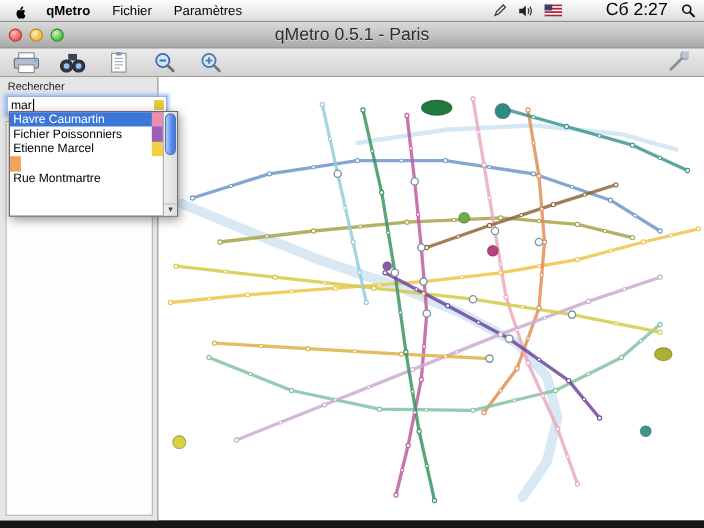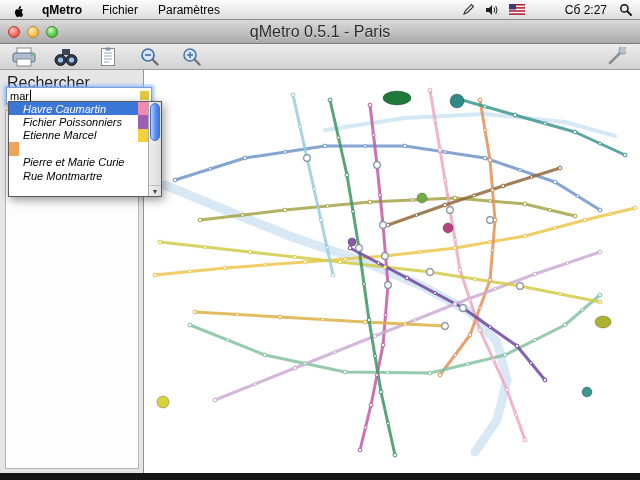--- a/index.html
+++ b/index.html
@@ -16,21 +16,21 @@
     background: linear-gradient(#fdfdfd, #dcdcdc);
     border-bottom: 1px solid #8e8e8e;
     display: flex; align-items: center; padding: 0 8px; font-size: 12px; color: #000;
     z-index: 30;
   }
   .menu-left { display: flex; align-items: flex-end; gap: 0; }
   .menu-item { padding: 2px 10px; cursor: default; }
   .menu-item.appname { font-weight: bold; }
   .apple-glyph { display: flex; align-items: center; padding: 0 8px 0 4px; }
   .menu-right { margin-left: auto; display: flex; align-items: center; gap: 10px; font-size: 11px; }
-  .menu-clock { padding: 0 2px 0 30px; font-size: 12px; text-align: center; }
+  .menu-clock { padding: 0 2px 0 30px; font-size: 16px; text-align: center; }
   .mini-icon { display: flex; align-items: center; }
 
   
   .titlebar {
     position: absolute; top: 20px; left: 0; right: 0; height: 24px;
     background: linear-gradient(#d9d9d9 0%, #c3c3c3 50%, #a9a9a9 100%);
     border-bottom: 1px solid #7c7c7c;
     display: flex; align-items: center; justify-content: center;
     font-size: 16px; color: #2d2d2d; text-shadow: 0 1px 0 rgba(255,255,255,.5);
     z-index: 20;
@@ -50,21 +50,21 @@
     z-index: 15;
   }
   .tool { width: 28px; height: 22px; display: flex; align-items: center; justify-content: center; cursor: default; }
   .tool-spacer { flex: 1; }
 
   
   .sidebar {
     position: absolute; top: 70px; left: 0; width: 144px; bottom: 7px;
     background: #e6e6e6; border-right: 1px solid #949494; z-index: 5;
   }
-  .search-label { position: absolute; top: 4px; left: 7px; font-size: 16px; color: #1d1d1d; }
+  .search-label { position: absolute; top: 4px; left: 7px; font-size: 10px; color: #1d1d1d; }
   .search-field {
     position: absolute; top: 17px; left: 6px; width: 146px; height: 17px;
     background: #fff; border: 1px solid #7aa0dc;
     box-shadow: 0 0 3px 2px rgba(125,170,255,.7);
     font-size: 11px; color: #000; display: flex; align-items: center; padding: 0 3px;
   }
   .caret { width: 1px; height: 11px; background: #000; margin-left: 1px; }
   .field-chip { position: absolute; right: 2px; top: 3px; width: 9px; height: 9px; background: #e4c93f; }
   .results-panel {
     position: absolute; top: 40px; left: 5px; right: 4px; bottom: 4px;
@@ -73,21 +73,21 @@
 
   
   .dropdown {
     position: absolute; left: 8px; top: 101px; width: 154px; height: 96px;
     background: #fff; border: 1px solid #5a5a5a;
     box-shadow: 2px 3px 9px rgba(0,0,0,.4);
     z-index: 40; display: flex;
   }
   .sug-list { flex: 1; display: flex; flex-direction: column; }
   .sug-row { height: 13.4px; display: flex; align-items: center; font-size: 11px; color: #000; }
-  .sug-row .sug-label { flex: 1; padding-left: 14px; white-space: nowrap; overflow: hidden; font-style: italic; }
+  .sug-row .sug-label { flex: 1; padding-left: 3px; white-space: nowrap; overflow: hidden; }
   .sug-row .sug-chip { width: 10px; height: 100%; }
   .sug-row.selected { background: #3b77d8; }
   .sug-row.selected .sug-label { color: #fff; }
   .dd-scrollbar {
     width: 13px; background: linear-gradient(90deg,#efefef,#dcdcdc);
     border-left: 1px solid #a9a9a9; position: relative;
   }
   .dd-thumb {
     position: absolute; top: 1px; left: 1px; width: 10px; height: 38px; border-radius: 6px;
     background: linear-gradient(90deg,#b8d2f8,#5e90f0 55%,#3f74e0);
@@ -237,24 +237,20 @@
         <div class="sug-row">
           <span class="sug-label">Fichier Poissonniers</span>
           <span class="sug-chip" style="background: rgb(156, 95, 181);"></span>
         </div>
         <div class="sug-row">
           <span class="sug-label">Etienne Marcel</span>
           <span class="sug-chip" style="background: rgb(242, 209, 63);"></span>
         </div>
         <div class="sug-row">
           <span class="sug-chip" style="background: rgb(240, 163, 91);"></span>
-        </div>
-        <div class="sug-row">
-          <span class="sug-label">Pierre et Marie Curie</span>
-          <span class="sug-chip" style="background: rgb(255, 255, 255);"></span>
         </div>
         <div class="sug-row">
           <span class="sug-label">Rue Montmartre</span>
           <span class="sug-chip" style="background: rgb(255, 255, 255);"></span>
         </div>
       </div>
     <div class="dd-scrollbar">
       <div class="dd-thumb"></div>
       <div class="dd-arrow">▼</div>
     </div>

